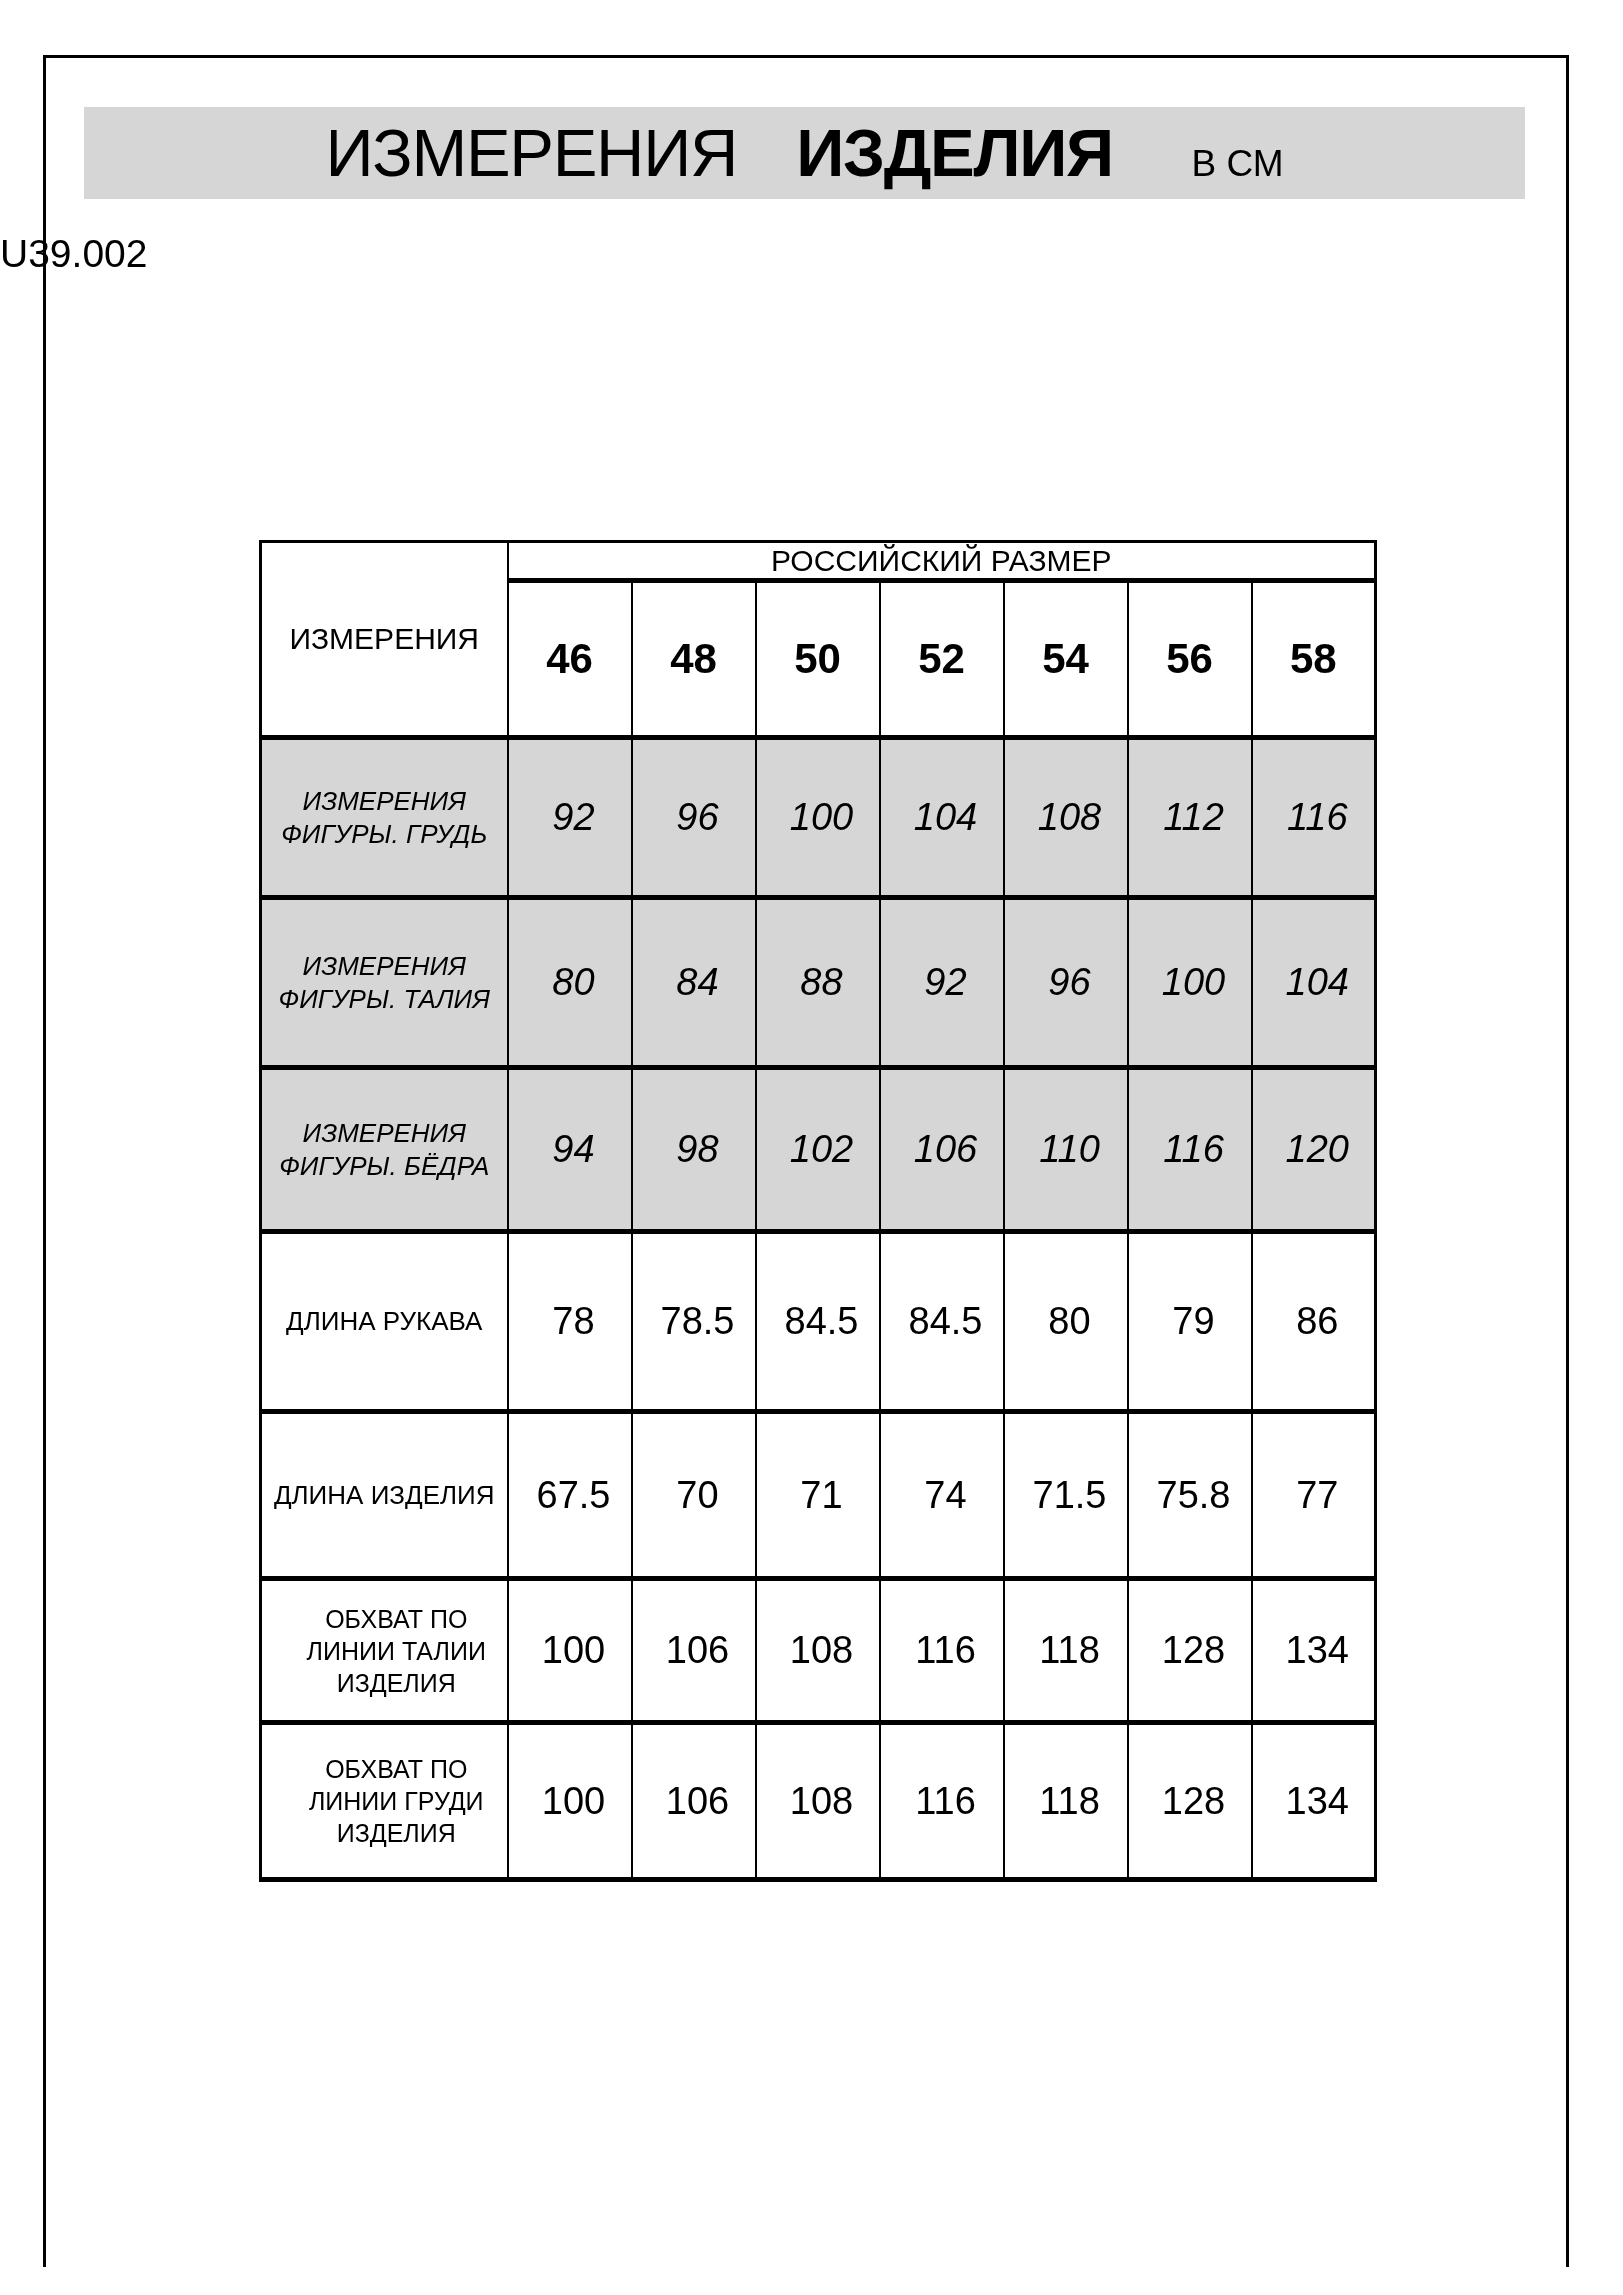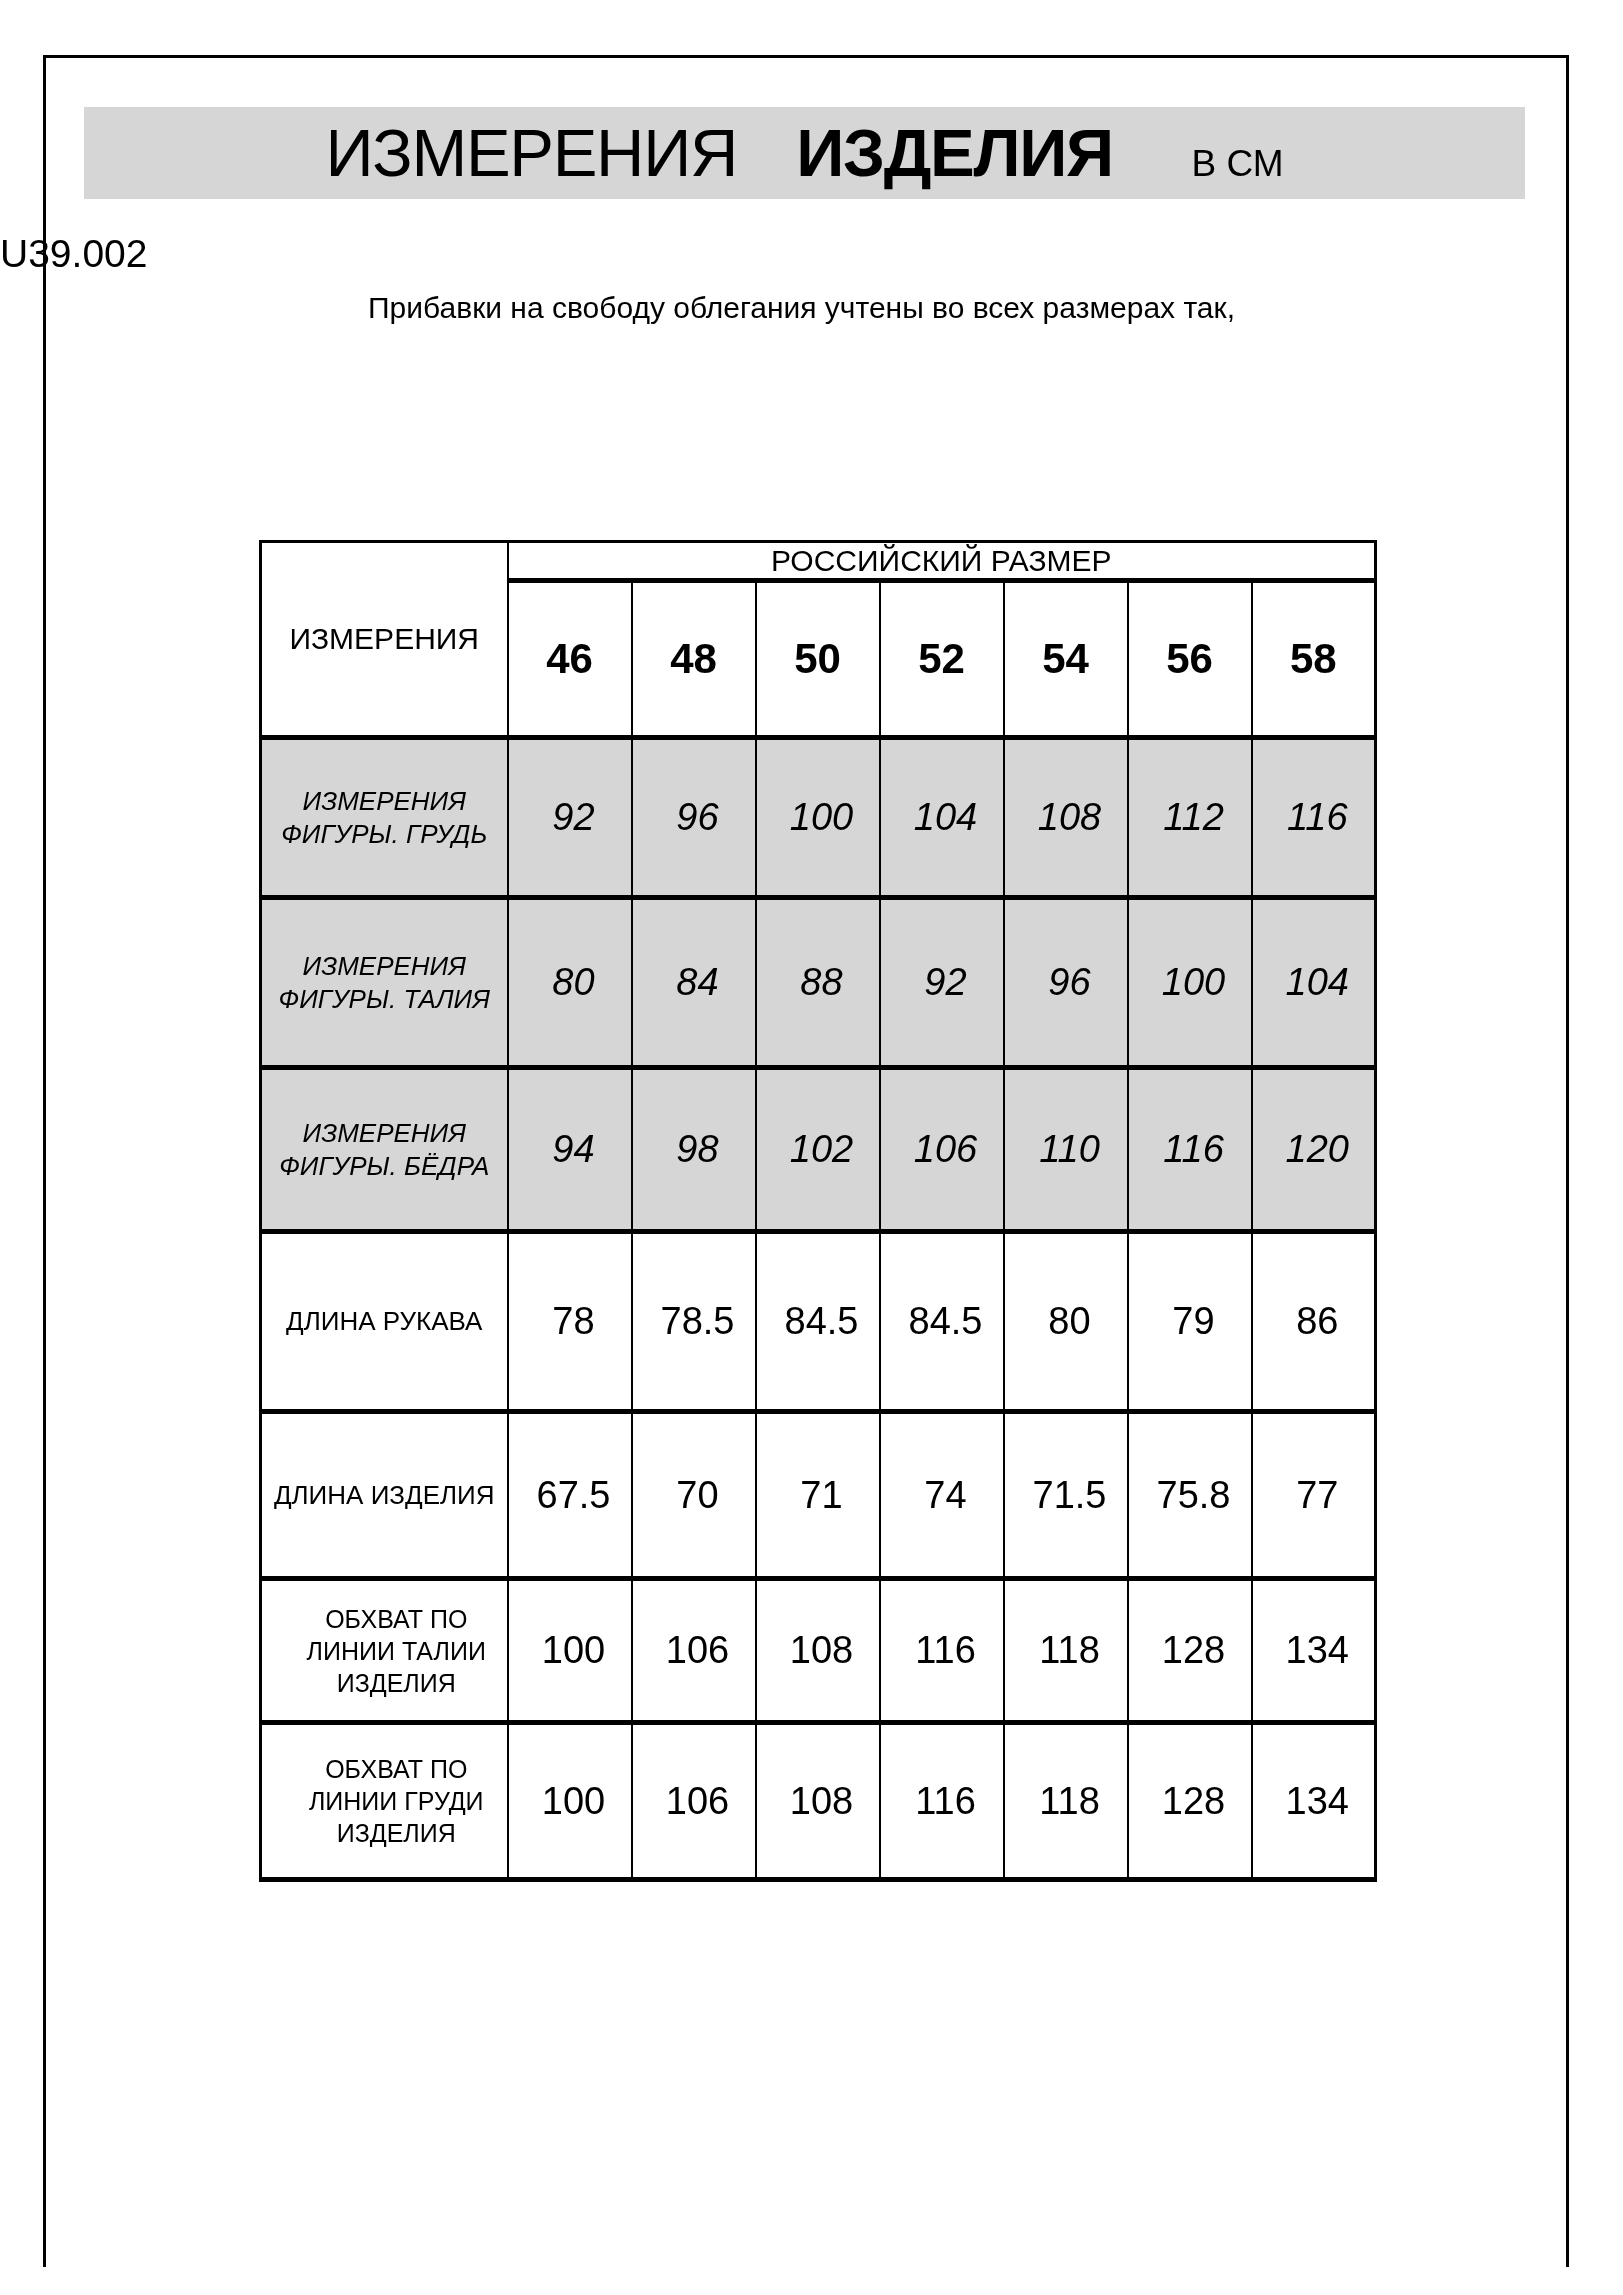--- a/index.html
+++ b/index.html
@@ -67,21 +67,20 @@
 
 <div class="titlebar">
   <span class="title-w1">ИЗМЕРЕНИЯ</span>
   <span class="title-w2">ИЗДЕЛИЯ</span>
   <span class="title-unit">В СМ</span>
 </div>
 
 <div class="code">U39.002</div>
 
 <div class="note">
-  <div>Прибавки на свободу облегания учтены во всех размерах так,</div>
 </div>
 
 <div class="tbl-wrap">
 <table>
   <colgroup>
     <col style="width:247px">
     <col style="width:124px">
         <col style="width:124px">
         <col style="width:124px">
     <col style="width:124px">

